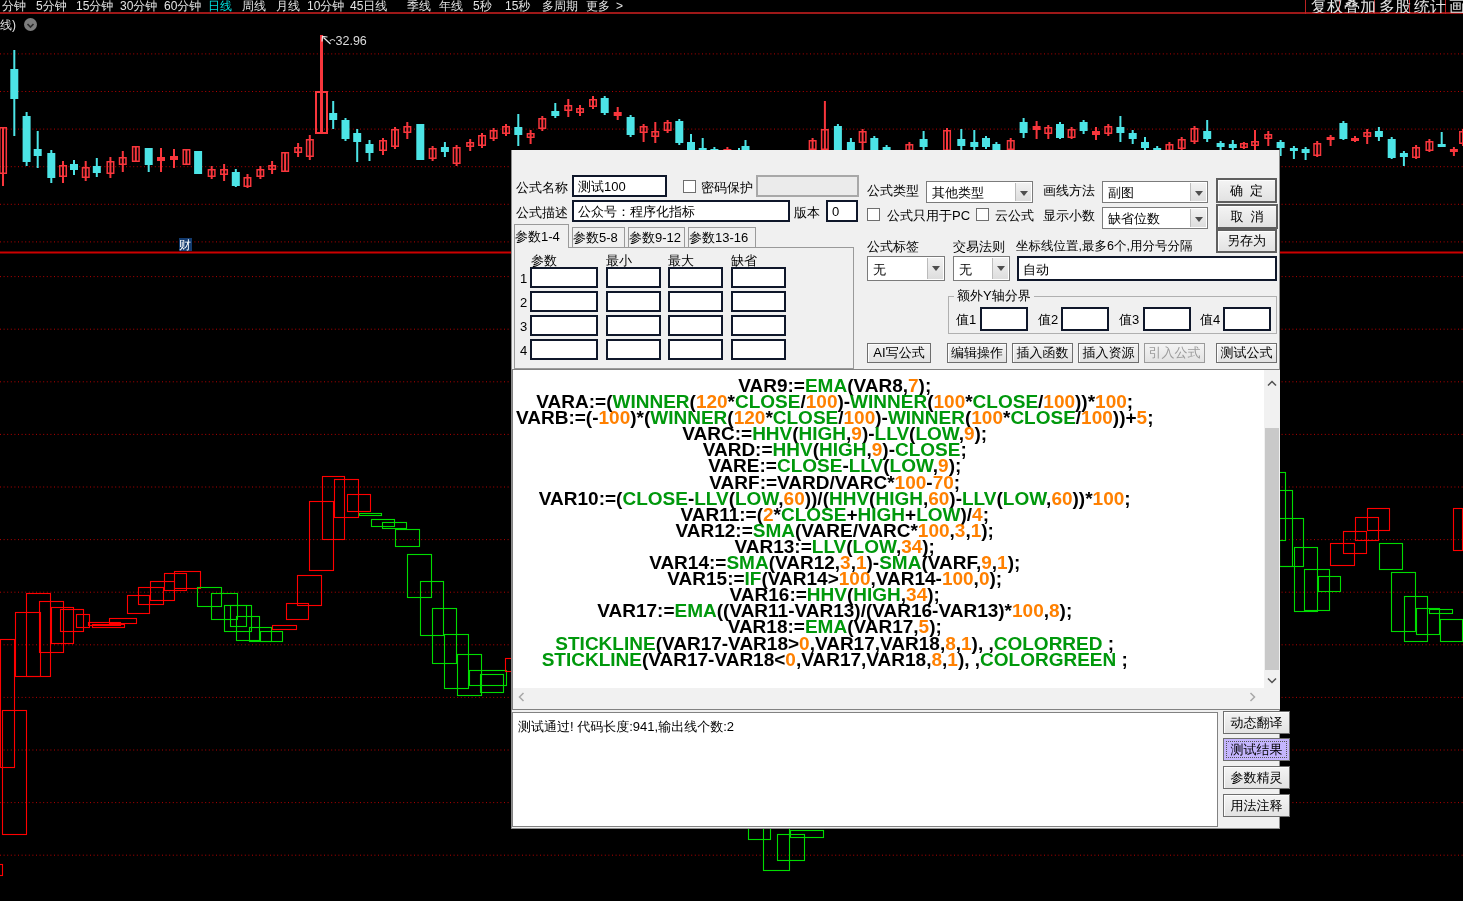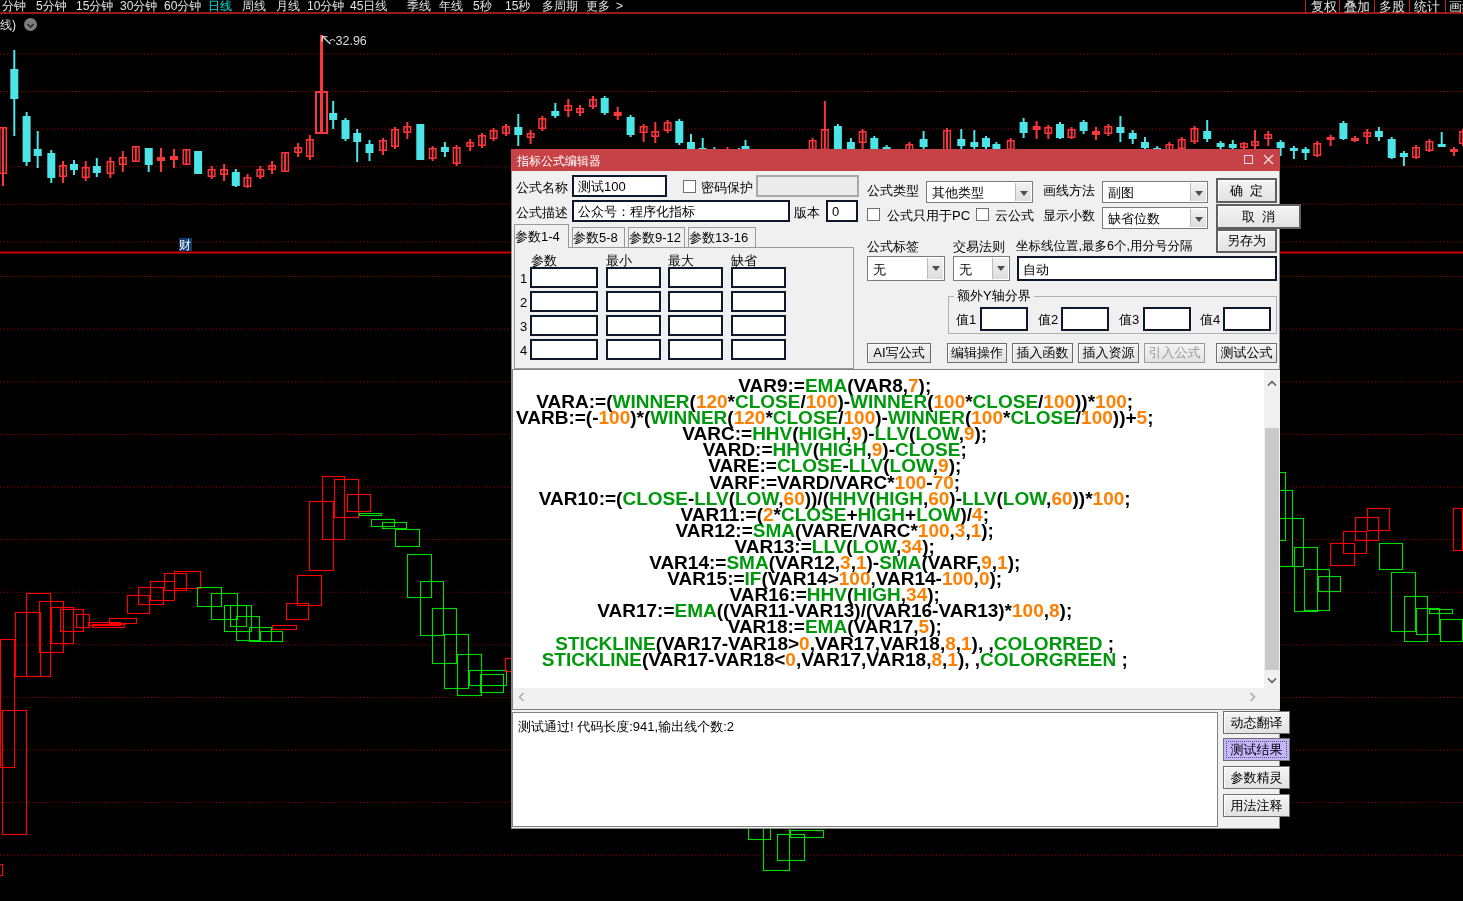--- a/index.html
+++ b/index.html
@@ -3,21 +3,21 @@
 <style>
 * { margin:0; padding:0; box-sizing:border-box; }
 html,body { width:1463px; height:901px; background:#000; overflow:hidden;
   font-family:"Liberation Sans", sans-serif; }
 #stage { position:relative; width:1463px; height:901px; }
 .abs { position:absolute; }
 
 #topbar { position:absolute; left:0; top:0; width:1463px; height:14px;
   border-bottom:2px solid #9e1818; color:#e4e4e4; font-size:12px;padding-left:16px; }
 #topbar span { position:absolute; top:0; height:13px; line-height:13px; white-space:pre; }
-#rightbtns span { position:absolute; top:0; height:13px; line-height:13px; color:#e4e4e4; font-size:13px; white-space:pre; overflow:hidden; }
+#rightbtns span { position:absolute; top:0; height:13px; line-height:13px; color:#e4e4e4; font-size:16px; white-space:pre; overflow:hidden; }
 .vsep { position:absolute; top:0; width:1px; height:14px; background:#b22; }
 
 #dlg { position:absolute; left:511px; top:150px; width:769px; height:679px;
   background:#f0f0f0; border:1px solid #8e8e8e; border-top:none; font-size:13px; color:#000; }
 #titlebar { position:absolute; left:-1px; top:-1px; width:769px; height:22px; background:#c64247; }
 #titlebar .t { position:absolute; left:6px; top:4px; color:#fff; font-size:12px; }
 .inp { position:absolute; background:#fff; border:2px solid #0f172a; line-height:20px;
   padding-left:4px; white-space:pre; overflow:hidden; }
 .lbl { position:absolute; white-space:pre; }
 .btn { position:absolute; background:linear-gradient(#f4f4f4,#e2e2e2); border:1px solid #6e6e6e;
@@ -397,27 +397,20 @@
 <span style="left:1449px">画线</span>
 </div>
 <div class="abs" style="left:0;top:17px;color:#e4e4e4;font-size:12px">线)</div>
 <div class="abs" style="left:24px;top:18px;width:13px;height:13px;border-radius:50%;background:#7d7d7d">
 <svg width="13" height="13">
         <path d="M3.5 5 L6.5 8 L9.5 5" stroke="#2a2a2a" stroke-width="1.6" fill="none"></path>
       </svg>
 </div>
 
 <div id="dlg">
-  <div id="titlebar">
-    <span class="t">指标公式编辑器</span>
-    <div class="abs" style="right:27px;top:6px;width:9px;height:9px;border:1.4px solid #f0dcdc"></div>
-    <svg class="abs" style="right:6px;top:5px" width="11" height="11">
-          <path d="M1 1 L10 10 M10 1 L1 10" stroke="#f0dcdc" stroke-width="1.4"></path>
-        </svg>
-  </div>
 
   <div class="lbl" style="left:4px;top:29px">公式名称</div>
   <div class="inp" style="left:60px;top:25px;width:95px;height:22px">测试100</div>
   <div class="cb" style="left:171px;top:30px"></div>
   <div class="lbl" style="left:189px;top:29px">密码保护</div>
   <div class="inp" style="left:244px;top:25px;width:103px;height:22px;background:#ebebeb;border-color:#a8a8a8"></div>
   <div class="lbl" style="left:4px;top:54px">公式描述</div>
   <div class="inp" style="left:60px;top:50px;width:218px;height:22px">公众号：程序化指标</div>
   <div class="lbl" style="left:282px;top:54px">版本</div>
   <div class="inp" style="left:314px;top:50px;width:32px;height:22px">0</div>
@@ -465,21 +458,21 @@
   <div class="btn" style="left:704px;top:28px;width:61px;height:25px;line-height:21px;border:2px solid #5f5f5f">确  定</div>
   <div class="cb" style="left:355px;top:58px"></div>
   <div class="lbl" style="left:375px;top:57px">公式只用于PC</div>
   <div class="cb" style="left:464px;top:58px"></div>
   <div class="lbl" style="left:483px;top:57px">云公式</div>
   <div class="lbl" style="left:531px;top:57px">显示小数</div>
   <div class="combo" style="left:590px;top:57px;width:106px;height:22px">
         <span class="tx">缺省位数</span>
         <span class="ar"></span>
       </div>
-  <div class="btn" style="left:704px;top:54px;width:85px;height:25px;line-height:21px;border:2px solid #5f5f5f">取  消</div>
+  <div class="btn" style="left:704px;top:54px;width:62px;height:25px;line-height:21px;border:2px solid #5f5f5f">取  消</div>
 
   <div class="lbl" style="left:355px;top:88px">公式标签</div>
   <div class="lbl" style="left:441px;top:88px">交易法则</div>
   <div class="lbl" style="left:504px;top:88px;font-size:12.5px">坐标线位置,最多6个,用分号分隔</div>
   <div class="btn" style="left:704px;top:79px;width:61px;height:24px;line-height:20px;border:2px solid #5f5f5f">另存为</div>
   <div class="combo" style="left:355px;top:106px;width:78px;height:25px">
         <span class="tx" style="top:4px">无</span>
         <span class="ar"></span>
       </div>
   <div class="combo" style="left:441px;top:106px;width:57px;height:25px">

